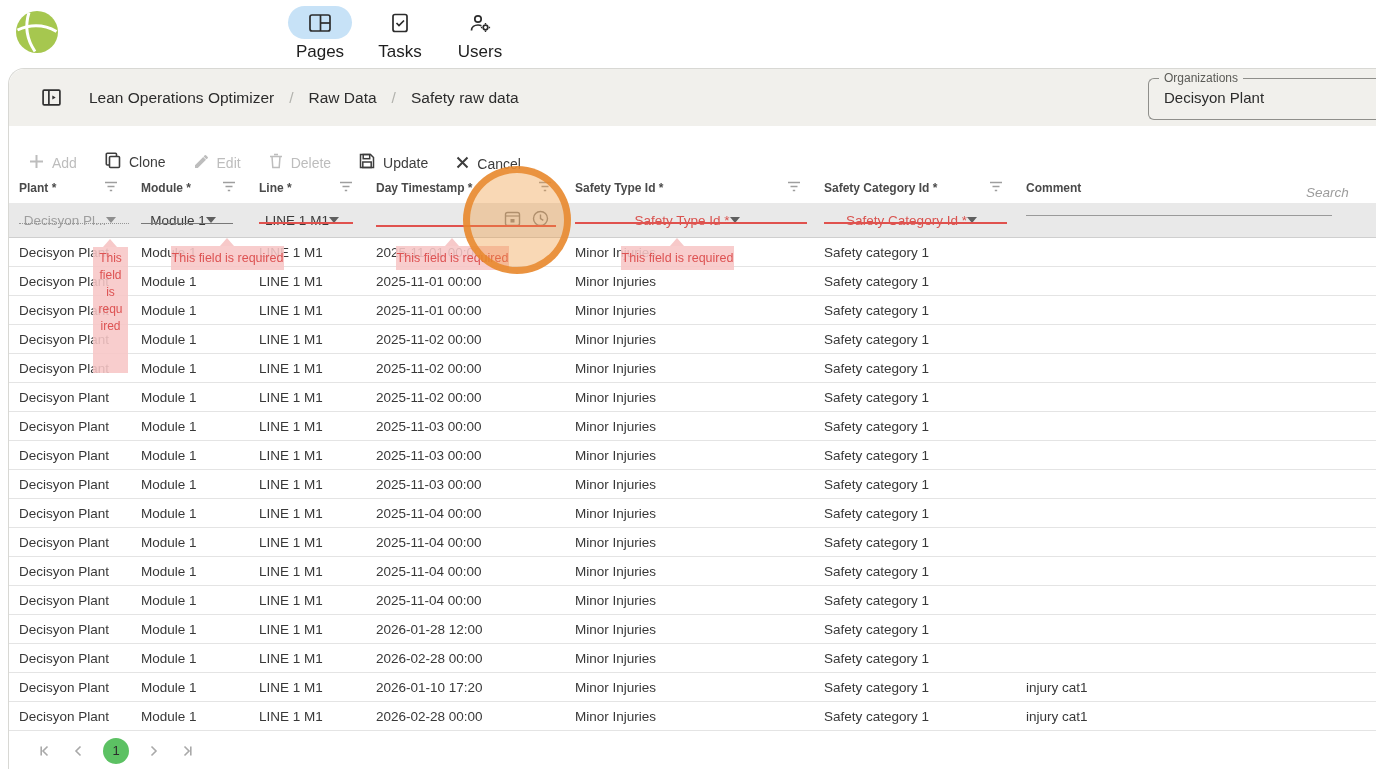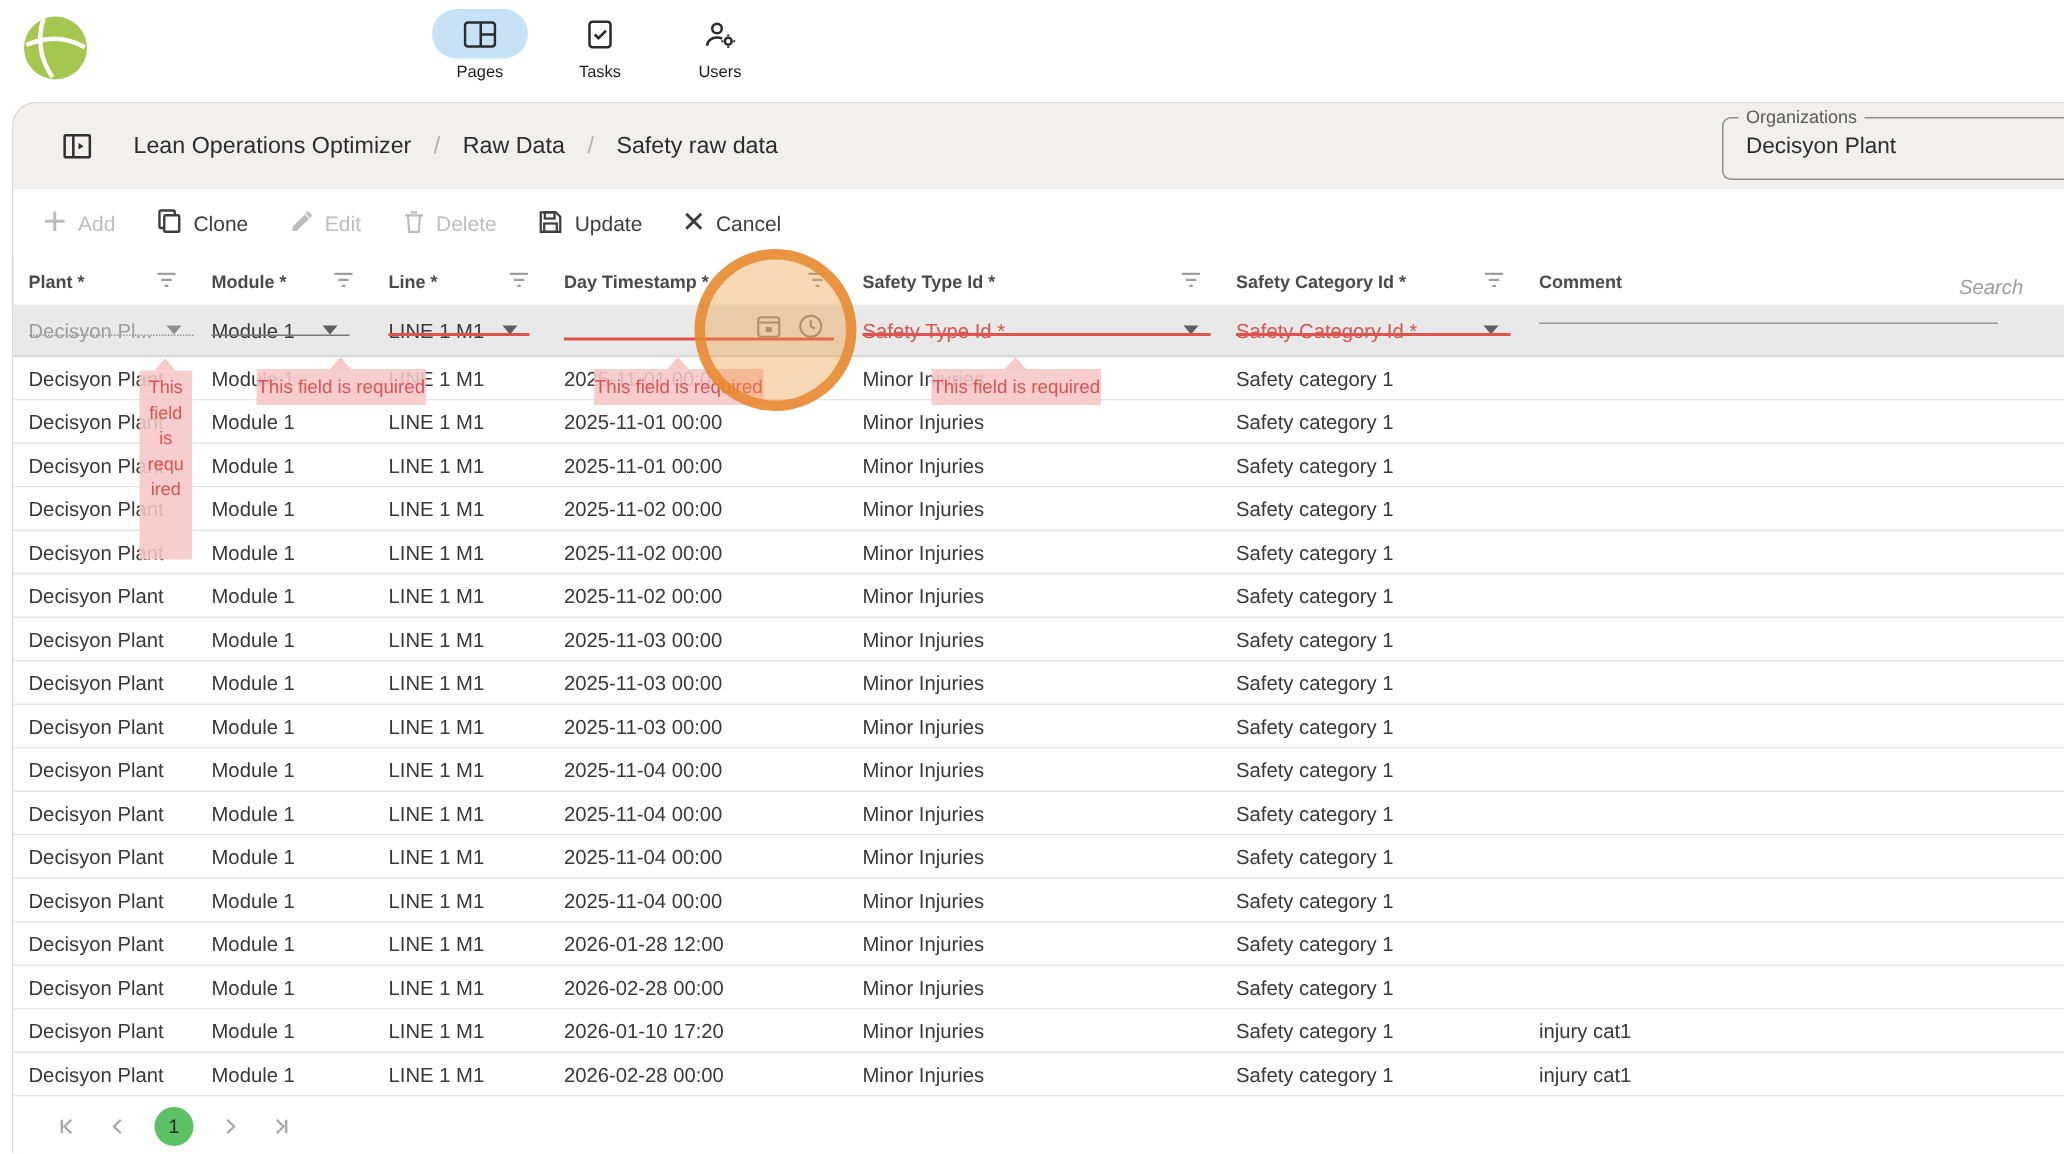--- a/index.html
+++ b/index.html
@@ -12,58 +12,58 @@
 
   
   .topbar { position:absolute; top:0; left:0; right:0; height:68px; background:#fff; }
   .logo { position:absolute; left:14px; top:9px; display:flex; align-items:center; gap:9px; }
   .logo-text { font-size:37px; color:#9a9a9a; letter-spacing:0.5px; line-height:1; }
   .logo-reg { font-size:11px; color:#9a9a9a; vertical-align:18px; margin-left:1px; }
   .nav { position:absolute; left:288px; top:6px; display:flex; gap:16px; }
   .nav-item { width:64px; display:flex; flex-direction:column; align-items:center; cursor:pointer; }
   .nav-icon-wrap { width:64px; height:33px; display:flex; align-items:center; justify-content:center; border-radius:17px; }
   .nav-item.active .nav-icon-wrap { background:var(--nav-active-blue,#c7e2f7); }
-  .nav-label { font-size:11px; color:#1e1e1e; margin-top:3px; }
+  .nav-label { font-size:17px; color:#1e1e1e; margin-top:3px; }
 
   
   .card { position:absolute; left:8px; top:68px; right:0; bottom:0; background:#fff;
           border-top:1px solid #d8d8d4; border-left:1px solid #d8d8d4; border-top-left-radius:16px; }
 
   .band { position:absolute; top:0; left:0; right:0; height:57px; background:#f1f0ec; border-top-left-radius:16px; }
   .panel-icon { position:absolute; left:32px; top:18px; }
   .crumbs { position:absolute; left:80px; top:0; height:57px; display:flex; align-items:center; gap:15px;
             font-size:15.5px; font-weight:500; color:#2c2c2c; }
   .crumb { cursor:pointer; }
   .crumb-sep { color:#b3b3ae; font-weight:400; }
 
   .org { position:absolute; right:0; top:9px; width:228px; height:42px;
          border:1px solid #8f8f8b; border-right:none; border-radius:6px 0 0 6px; }
   .org-legend { position:absolute; left:10px; top:-8px; background:#f1f0ec; padding:0 5px; font-size:12px; color:#5a5a56; }
   .org-value { margin:10px 0 0 15px; font-size:15px; color:#2c2c2c; }
 
   
   .toolbar { position:absolute; top:57px; left:0; right:0; height:46px; background:#fff;
-             display:flex; align-items:center; padding-left:20px; gap:28px; }
+             display:flex; align-items:flex-end; padding-left:20px; gap:28px; }
   .tbtn { display:flex; align-items:center; gap:8px; font-size:14px; font-weight:500; color:#3d3d3d; cursor:pointer; }
   .tbtn.disabled { color:#bdbdbd; cursor:default; }
   .search { position:absolute; right:0; top:13px; width:72px;margin-top:44px; }
   .search input { width:100%; border:none; border-bottom:1px solid #8f8f8f; background:transparent; outline:none;
                   font-family:inherit; font-size:13.5px; font-style:italic; color:#555; padding:0 0 6px 2px; }
   .search input::placeholder { color:#9c9c9c; font-style:italic; }
 
   
   .gridcols { display:grid; grid-template-columns:122px 118px 117px 199px 249px 202px 1fr; padding-left:10px; }
   .thead { position:absolute; top:103px; left:0; right:0; height:31px; align-items:center; }
   .th { display:flex; align-items:center; justify-content:space-between; padding-right:23px;
         font-size:12px; font-weight:700; color:#4a4a4a; white-space:nowrap; }
   .th:last-child { justify-content:flex-start; }
 
   .edit-row { position:absolute; top:134px; left:0; right:0; height:35px; background:#e9e9e9;
               border-bottom:1px solid #cfcfcf; align-items:center; }
-  .field { position:relative; height:100%; display:flex; align-items:center; justify-content:space-between; padding-right:4px; }
+  .field { position:relative; height:100%; display:flex; align-items:center; justify-content:center; padding-right:4px; }
   .field::after { content:""; position:absolute; left:0; right:0; bottom:4px; }
   .f-plant { width:110px; } .f-module { width:92px; } .f-line { width:94px; }
   .f-ts { width:180px; justify-content:flex-end; gap:11px; padding-right:7px; }
   .f-st { width:232px; } .f-sc { width:183px; } .f-comment { width:306px; }
   .u-dot::after   { border-bottom:1px dotted #979797; }
   .u-gray::after  { border-bottom:1px solid #787878; }
   .u-red::after   { border-bottom:2px solid var(--error-underline,#e0524e); }
   .u-light::after { border-bottom:1px solid #9a9a9a; }
   .val { font-size:13.5px; color:#3a3a3a; white-space:nowrap; overflow:hidden; }
   .val.muted { color:#9e9e9e; }

